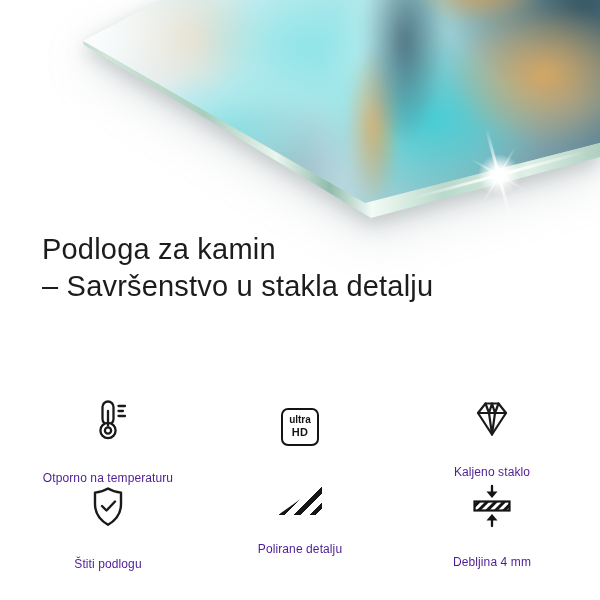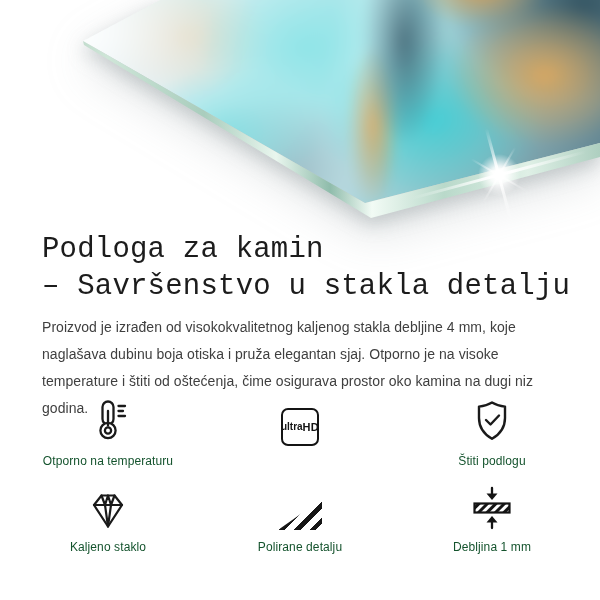--- a/index.html
+++ b/index.html
@@ -56,44 +56,44 @@
   .sparkle .r3{width:64px;height:1.6px;opacity:.75;transform:translate(-50%,-50%) rotate(30deg);}
   .sparkle .r4{width:64px;height:1.6px;opacity:.75;transform:translate(-50%,-50%) rotate(-60deg);}
   .sparkle .glow{
     position:absolute;left:-22px;top:-22px;width:44px;height:44px;border-radius:50%;
     background:radial-gradient(circle, #ffffff 0 5px, rgba(255,255,255,.85) 9px, rgba(255,255,255,0) 21px);
   }
 
   
   .copy{position:absolute;left:42px;top:231px;width:530px;}
   .title{
-    font-family:Liberation Mono, monospace;
+    font-family:Liberation Sans, sans-serif;
     font-size:29px;line-height:37px;color:#1c1c1c;font-weight:400;
     letter-spacing:.2px;
   }
   .desc{
     margin-top:9px;width:527px;
     font-size:14px;line-height:27px;color:#3f3f3f;letter-spacing:.05px;
   }
 
   
   .features{
     position:absolute;left:12px;top:398px;width:576px;
     display:grid;grid-template-columns:repeat(3,192px);grid-template-rows:70px 70px;
     row-gap:16px;
   }
   .feature{display:flex;flex-direction:column;align-items:center;}
   .icon-wrap{height:48px;display:flex;align-items:flex-end;justify-content:center;}
-  .feature-label{margin-top:10px;font-size:12px;color:#14532d;letter-spacing:.1px;white-space:nowrap;}
+  .feature-label{margin-top:27px;font-size:12px;color:#4c1d95;letter-spacing:.1px;white-space:nowrap;}
   .icn{display:block;}
 
   
   .uhd{
     width:38px;height:38px;border:2.6px solid #141414;border-radius:7px;
-    display:flex;flex-direction:row;align-items:center;justify-content:center;
+    display:flex;flex-direction:column;align-items:center;justify-content:center;
     box-sizing:border-box;color:#141414;
   }
   .uhd .t1{font-size:10px;font-weight:700;line-height:10px;}
   .uhd .t2{font-size:11px;font-weight:700;line-height:15px;letter-spacing:.3px;}
 
   
   .stripes{
     width:44px;height:31px;
     clip-path:polygon(0% 100%,100% 0%,100% 100%);
     background:repeating-linear-gradient(135deg,#161616 0 4.5px,transparent 4.5px 11px);
@@ -116,21 +116,20 @@
       <span class="ray r4"></span>
     <span class="glow"></span>
   </div>
 </div>
 
 <div class="copy">
   <div class="title">
     <div>Podloga za kamin</div>
     <div>– Savršenstvo u stakla detalju</div>
   </div>
-  <div class="desc">Proizvod je izrađen od visokokvalitetnog kaljenog stakla debljine 4 mm, koje naglašava dubinu boja otiska i pruža elegantan sjaj. Otporno je na visoke temperature i štiti od oštećenja, čime osigurava prostor oko kamina na dugi niz godina.</div>
 </div>
 
 <div class="features">
 
   <div class="feature">
     <div class="icon-wrap">
       <svg class="icn" width="46" height="46" viewBox="0 0 46 46">
         <g fill="none" stroke="#1a1a1a" stroke-width="2.3" stroke-linecap="round">
           <rect x="17.5" y="3.5" width="11" height="23" rx="5.5"></rect>
           <circle cx="23" cy="32.5" r="7.6" fill="#ffffff"></circle>
@@ -149,42 +148,42 @@
     <div class="icon-wrap">
       <div class="uhd">
         <span class="t1">ultra</span>
         <span class="t2">HD</span>
       </div>
     </div>
   </div>
 
   <div class="feature">
     <div class="icon-wrap">
-      <svg class="icn" width="46" height="46" viewBox="0 0 46 46">
-        <g fill="none" stroke="#1a1a1a" stroke-width="2.4" stroke-linecap="round" stroke-linejoin="round">
-          <path d="M23 4.5 C27 7 31.5 8.2 36 8.6 V20 C36 30.2 30.3 36.6 23 40.8 C15.7 36.6 10 30.2 10 20 V8.6 C14.5 8.2 19 7 23 4.5 Z"></path>
-          <path d="M17 22 L21.5 26.5 L30 17.5"></path>
-        </g>
-      </svg>
-    </div>
-    <div class="feature-label">Štiti podlogu</div>
-  </div>
-
-  <div class="feature">
-    <div class="icon-wrap">
       <svg class="icn" width="46" height="40" viewBox="0 0 46 40">
         <g fill="none" stroke="#1a1a1a" stroke-width="2.2" stroke-linecap="round" stroke-linejoin="round">
           <path d="M9 15 L16.5 5.5 H29.5 L37 15 L23 36.5 Z"></path>
           <line x1="9" y1="15" x2="37" y2="15"></line>
           <path d="M16.5 5.5 L20 15 L23 5.5 L26 15 L29.5 5.5"></path>
           <path d="M20 15 L23 36.5 L26 15"></path>
         </g>
       </svg>
     </div>
     <div class="feature-label">Kaljeno staklo</div>
+  </div>
+
+  <div class="feature">
+    <div class="icon-wrap">
+      <svg class="icn" width="46" height="46" viewBox="0 0 46 46">
+        <g fill="none" stroke="#1a1a1a" stroke-width="2.4" stroke-linecap="round" stroke-linejoin="round">
+          <path d="M23 4.5 C27 7 31.5 8.2 36 8.6 V20 C36 30.2 30.3 36.6 23 40.8 C15.7 36.6 10 30.2 10 20 V8.6 C14.5 8.2 19 7 23 4.5 Z"></path>
+          <path d="M17 22 L21.5 26.5 L30 17.5"></path>
+        </g>
+      </svg>
+    </div>
+    <div class="feature-label">Štiti podlogu</div>
   </div>
 
   <div class="feature">
     <div class="icon-wrap">
       <div class="stripes"></div>
     </div>
     <div class="feature-label">Polirane detalju</div>
   </div>
 
   <div class="feature">
@@ -197,16 +196,16 @@
         </defs>
         <g stroke="#141414" stroke-width="2.3" fill="none" stroke-linecap="round">
           <line x1="23" y1="2" x2="23" y2="8"></line>
           <line x1="23" y1="36" x2="23" y2="42"></line>
         </g>
         <polygon points="17.5,7.5 28.5,7.5 23,14" fill="#141414"></polygon>
         <polygon points="17.5,36.5 28.5,36.5 23,30" fill="#141414"></polygon>
         <rect x="5.5" y="17.5" width="35" height="9" fill="url(#hatch)" stroke="#141414" stroke-width="2.2"></rect>
       </svg>
     </div>
-    <div class="feature-label">Debljina 1 mm</div>
+    <div class="feature-label">Debljina 4 mm</div>
   </div>
 
 </div>
 
 </body></html>

